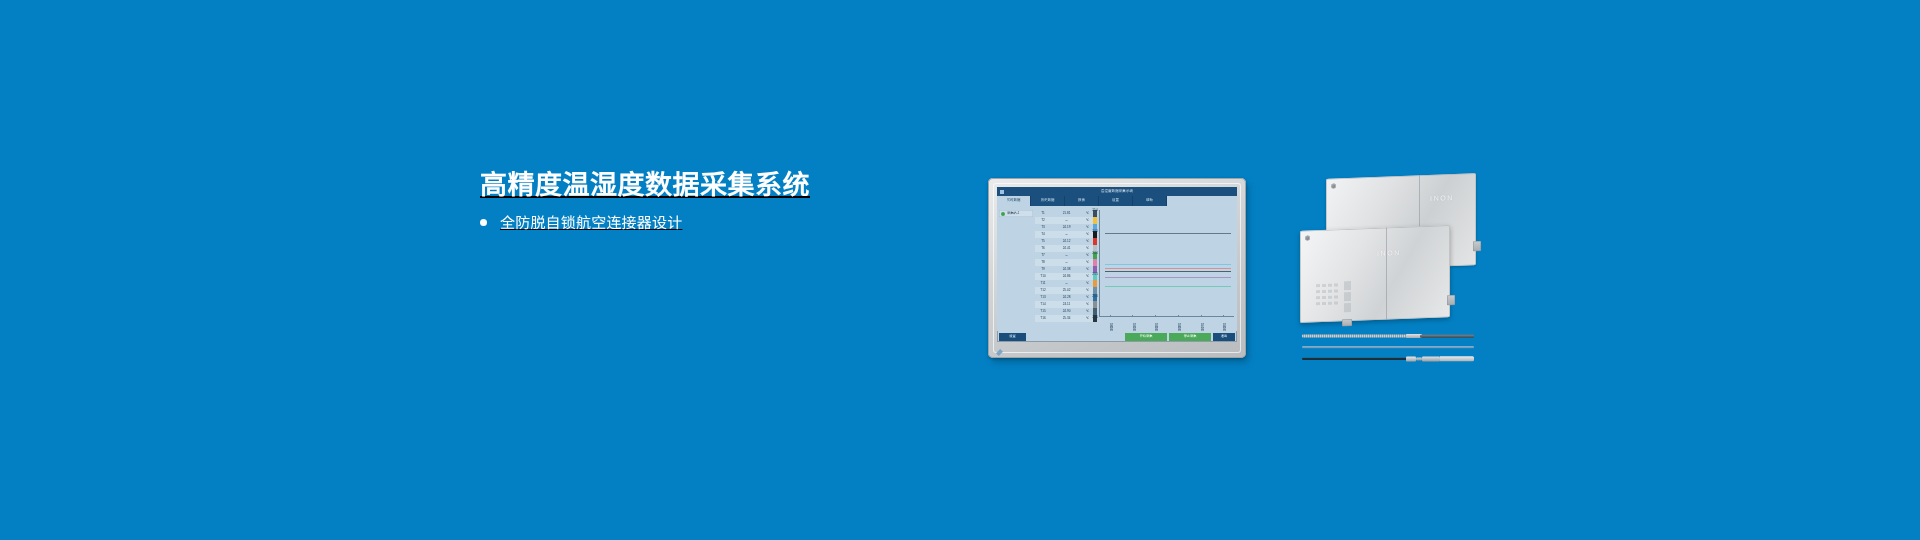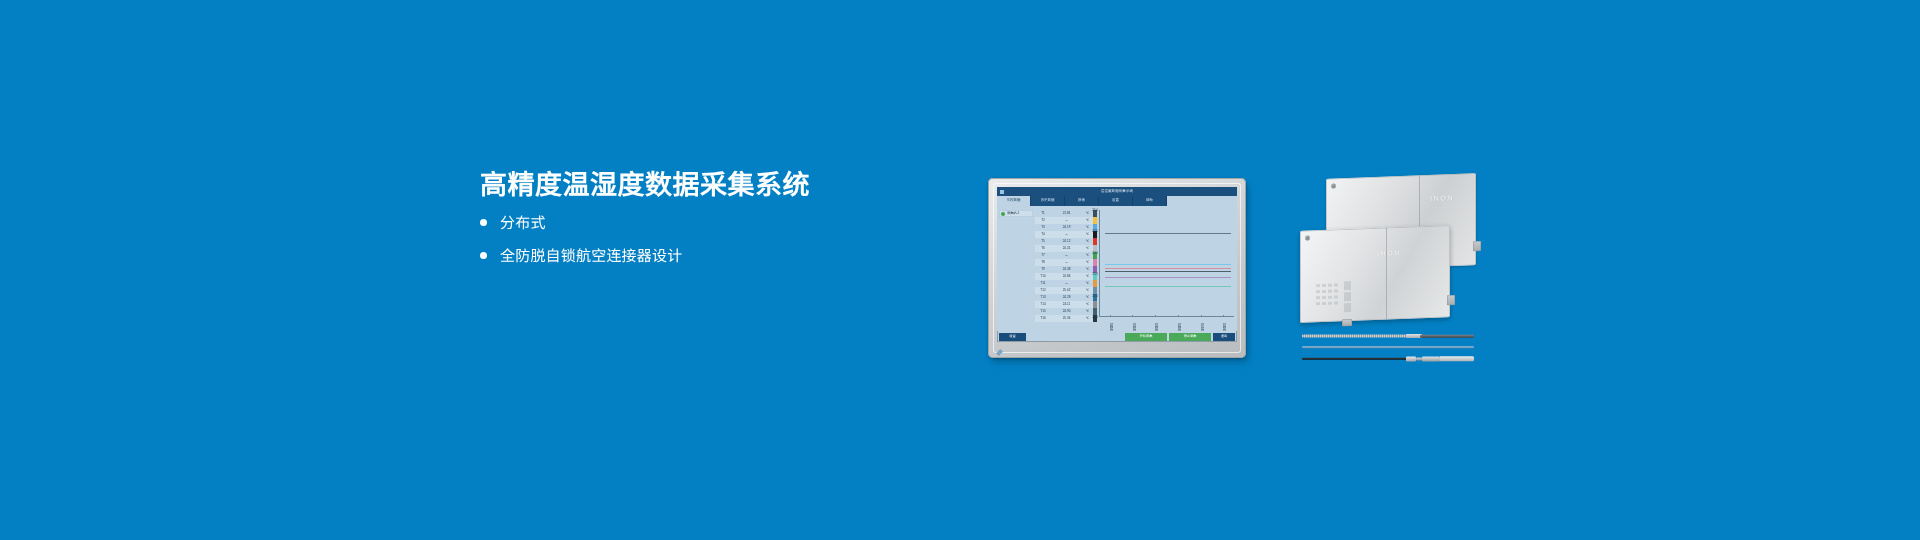--- a/index.html
+++ b/index.html
@@ -22,20 +22,21 @@
     background: #0380c4;
     overflow: hidden;
   }
 
   
   .copy-block {
     position: absolute;
     left: 480px;
     top: 172px;
     width: 480px;
+    text-decoration: underline;
   }
   .headline {
     font-size: 27px;
     font-weight: bold;
     color: #ffffff;
     letter-spacing: 0.5px;
     line-height: 1;
     margin: 0 0 16px 0;
     white-space: nowrap;
   }
@@ -430,24 +431,20 @@
   }
 </style>
 </head>
 <body>
 
 <div class="banner">
 
   <div class="copy-block">
     <h1 class="headline">高精度温湿度数据采集系统</h1>
     <ul class="feature-list">
-      <li class="feature-item">
-        <span class="feature-dot"></span>
-        <span class="feature-text">分布式</span>
-      </li>
       <li class="feature-item">
         <span class="feature-dot"></span>
         <span class="feature-text">全防脱自锁航空连接器设计</span>
       </li>
     </ul>
   </div>
 
   <div class="panel-pc">
     <div class="pc-shadow"></div>
     <div class="pc-bezel">

